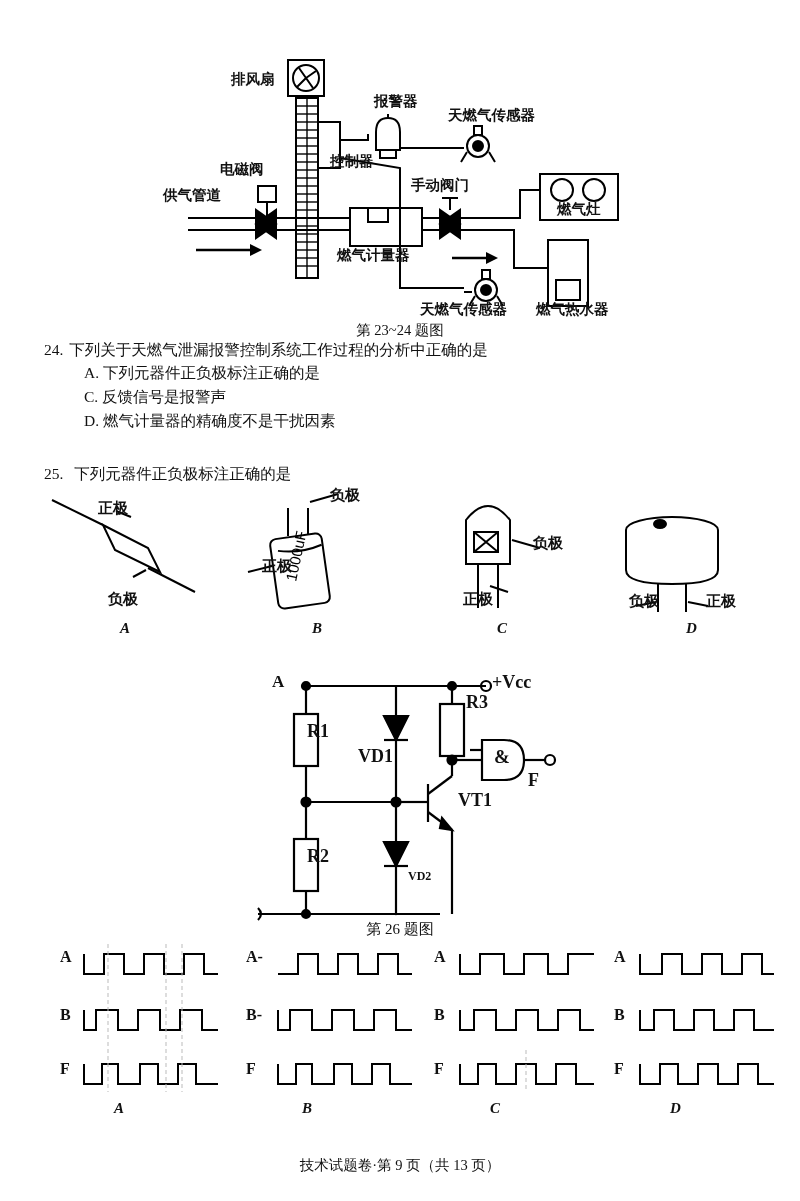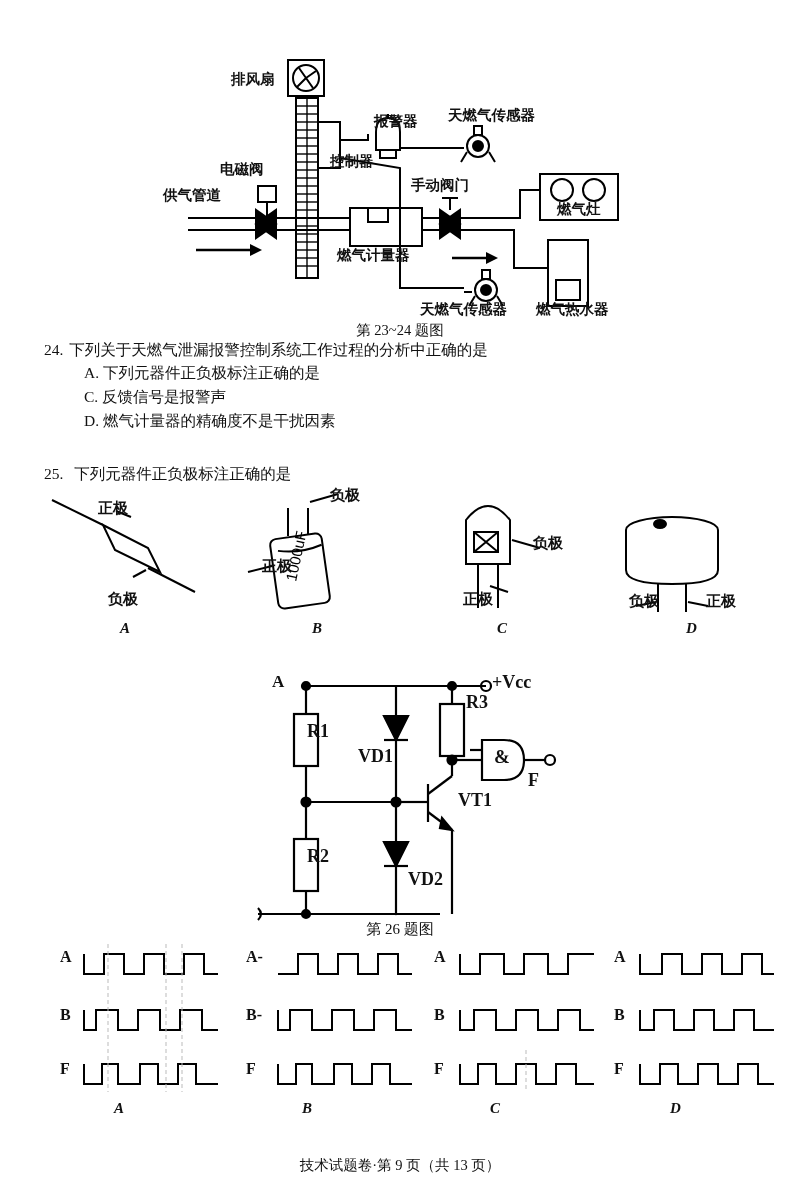--- a/index.html
+++ b/index.html
@@ -149,21 +149,21 @@
         <path d="M464 270 L400 270 L400 150 L340 140"></path>
 
         <path d="M196 232 L256 232" stroke-width="2.5"></path>
         <path d="M250 226 L262 232 L250 238 Z" fill="#000" stroke="none"></path>
         <path d="M452 240 L492 240" stroke-width="2.5"></path>
         <path d="M486 234 L498 240 L486 246 Z" fill="#000" stroke="none"></path>
       </g>
     </svg>
 
     <span class="t" style="left:231px;top:52px;">排风扇</span>
-    <span class="t" style="left:374px;top:74px;margin-top:20px;">报警器</span>
+    <span class="t" style="left:374px;top:74px;">报警器</span>
     <span class="t" style="left:448px;top:88px;">天燃气传感器</span>
     <span class="t" style="left:220px;top:142px;">电磁阀</span>
     <span class="t" style="left:330px;top:134px;">控制器</span>
     <span class="t" style="left:411px;top:158px;">手动阀门</span>
     <span class="t" style="left:163px;top:168px;">供气管道</span>
     <span class="t" style="left:337px;top:228px;">燃气计量器</span>
     <span class="t" style="left:557px;top:182px;">燃气灶</span>
     <span class="t" style="left:420px;top:282px;">天燃气传感器</span>
     <span class="t" style="left:536px;top:282px;">燃气热水器</span>
 
@@ -299,21 +299,21 @@
         <circle cx="550" cy="96" r="5" fill="#fff"></circle>
         <line x1="482" y1="86" x2="470" y2="86"></line>
       </g>
     </svg>
 
     <span class="t" style="left:272px;top:8px;">A</span>
     <span class="t" style="left:307px;top:57px;font-size:18px;">R1</span>
     <span class="t" style="left:307px;top:182px;font-size:18px;">R2</span>
     <span class="t" style="left:466px;top:28px;font-size:18px;">R3</span>
     <span class="t" style="left:358px;top:82px;font-size:18px;">VD1</span>
-    <span class="t" style="left:408px;top:205px;font-size:18px;">VD2</span>
+    <span class="t" style="left:408px;top:205px;font-size:12px;">VD2</span>
     <span class="t" style="left:458px;top:126px;font-size:18px;">VT1</span>
     <span class="t" style="left:492px;top:8px;font-size:18px;">+Vcc</span>
     <span class="t" style="left:494px;top:82px;font-size:19px;">&amp;</span>
     <span class="t" style="left:528px;top:106px;font-size:18px;">F</span>
   </div>
 
   <div id="fig26cap">第 26 题图</div>
 
   <div id="waves">
 

